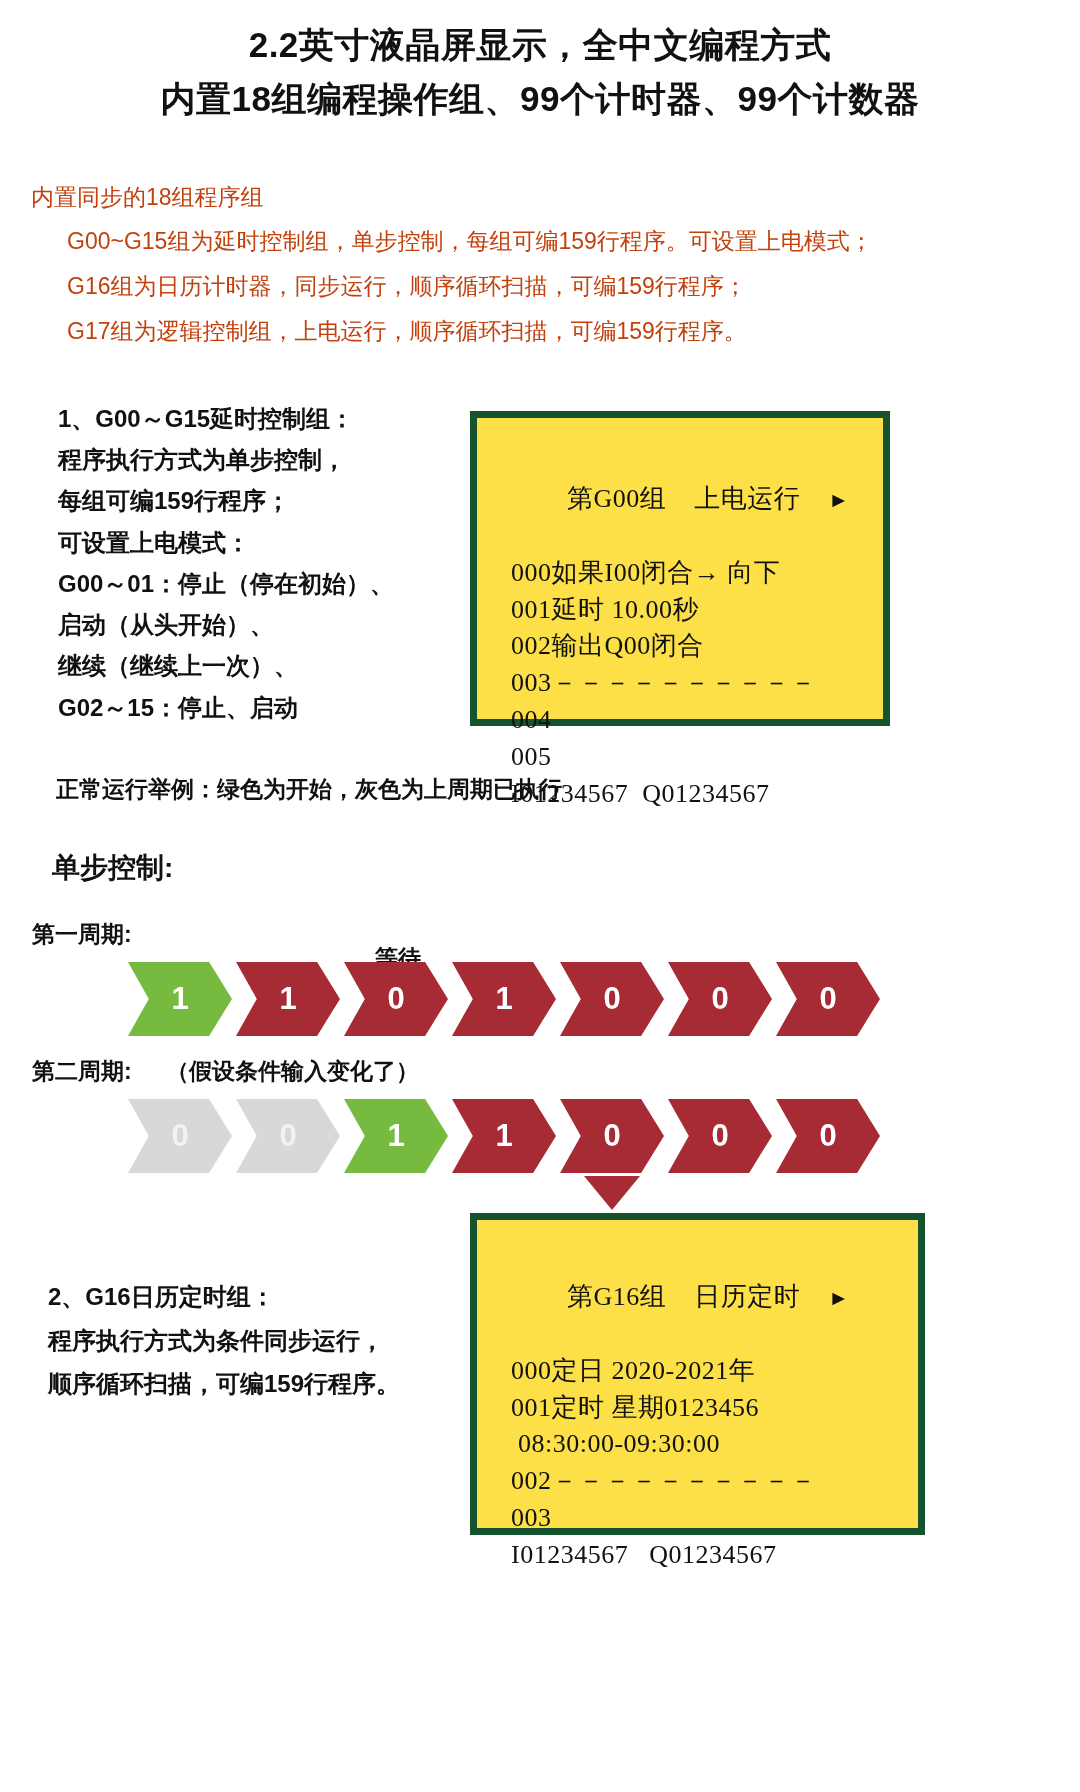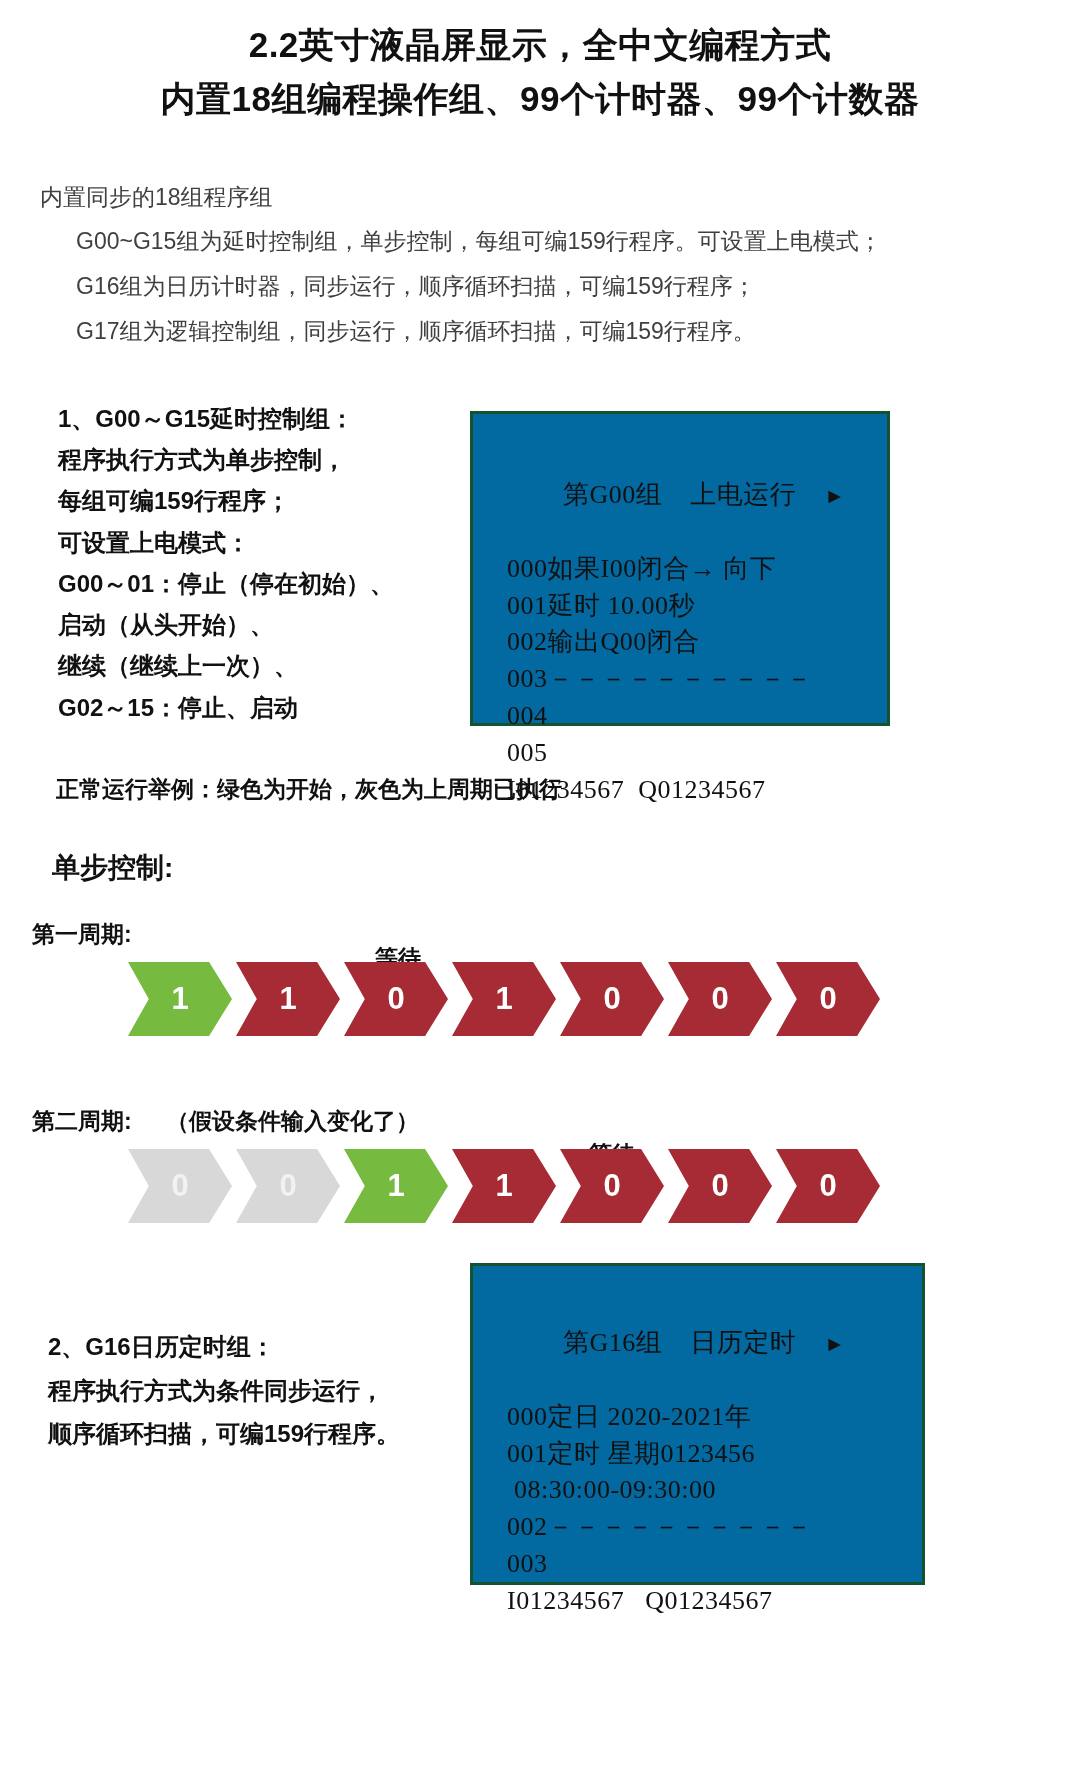--- a/index.html
+++ b/index.html
@@ -30,24 +30,24 @@
     font-size: 35px;
     font-weight: bold;
     letter-spacing: 0.5px;
     line-height: 1.55;
     color: #111111;
   }
 
   
   .intro {
     margin-top: 48px;
-    padding-left: 40px;
+    padding-left: 31px;
     font-size: 23px;
     line-height: 1.95;
-    color: #404040;
+    color: #c2410c;
   }
   .intro .lead { padding-left: 0; }
   .intro .sub { padding-left: 36px; }
 
   
   .sec1 {
     margin-top: 44px;
     position: relative;
     height: 360px;
     text-decoration: underline;
@@ -57,22 +57,22 @@
     left: 58px;
     top: 0;
     width: 420px;
     font-size: 24px;
     font-weight: bold;
     line-height: 1.72;
     color: #111111;
   }
   .lcd {
     position: absolute;
-    background: #0369a1;
-    border: 3px solid #14532d;
+    background: #fde047;
+    border: 7px solid #14532d;
     box-sizing: border-box;
     font-family: "Liberation Serif", serif;
     color: #111111;
   }
   .lcd-1 {
     left: 470px;
     top: 13px;
     width: 420px;
     height: 315px;
     padding: 26px 0 0 34px;
@@ -192,21 +192,21 @@
 
   <div class="title-block">
     <div class="title-line">2.2英寸液晶屏显示，全中文编程方式</div>
     <div class="title-line">内置18组编程操作组、99个计时器、99个计数器</div>
   </div>
 
   <div class="intro">
     <div class="lead">内置同步的18组程序组</div>
     <div class="sub">G00~G15组为延时控制组，单步控制，每组可编159行程序。可设置上电模式；</div>
     <div class="sub">G16组为日历计时器，同步运行，顺序循环扫描，可编159行程序；</div>
-    <div class="sub">G17组为逻辑控制组，同步运行，顺序循环扫描，可编159行程序。</div>
+    <div class="sub">G17组为逻辑控制组，上电运行，顺序循环扫描，可编159行程序。</div>
   </div>
 
   <div class="sec1">
     <div class="sec1-text">
       <div>1、G00～G15延时控制组：</div>
       <div>程序执行方式为单步控制，</div>
       <div>每组可编159行程序；</div>
       <div>可设置上电模式：</div>
       <div>G00～01：停止（停在初始）、</div>
       <div>启动（从头开始）、</div>
@@ -241,21 +241,21 @@
     <div class="arrow-row">
       <div class="chev green">1</div>
       <div class="chev">1</div>
       <div class="chev">0</div>
       <div class="chev">1</div>
       <div class="chev">0</div>
       <div class="chev">0</div>
       <div class="chev">0</div>
     </div>
 
-    <div class="cycle-label" style="margin-top:70px;">
+    <div class="cycle-label" style="margin-top:20px;">
       <span>第二周期:</span>
       <span class="assume">（假设条件输入变化了）</span>
     </div>
     <div class="wait-marker" style="left: 552px; top: 290px;">
       <div class="wait-text">等待</div>
       <div class="tri"></div>
     </div>
     <div class="arrow-row">
       <div class="chev gray">0</div>
       <div class="chev gray">0</div>

